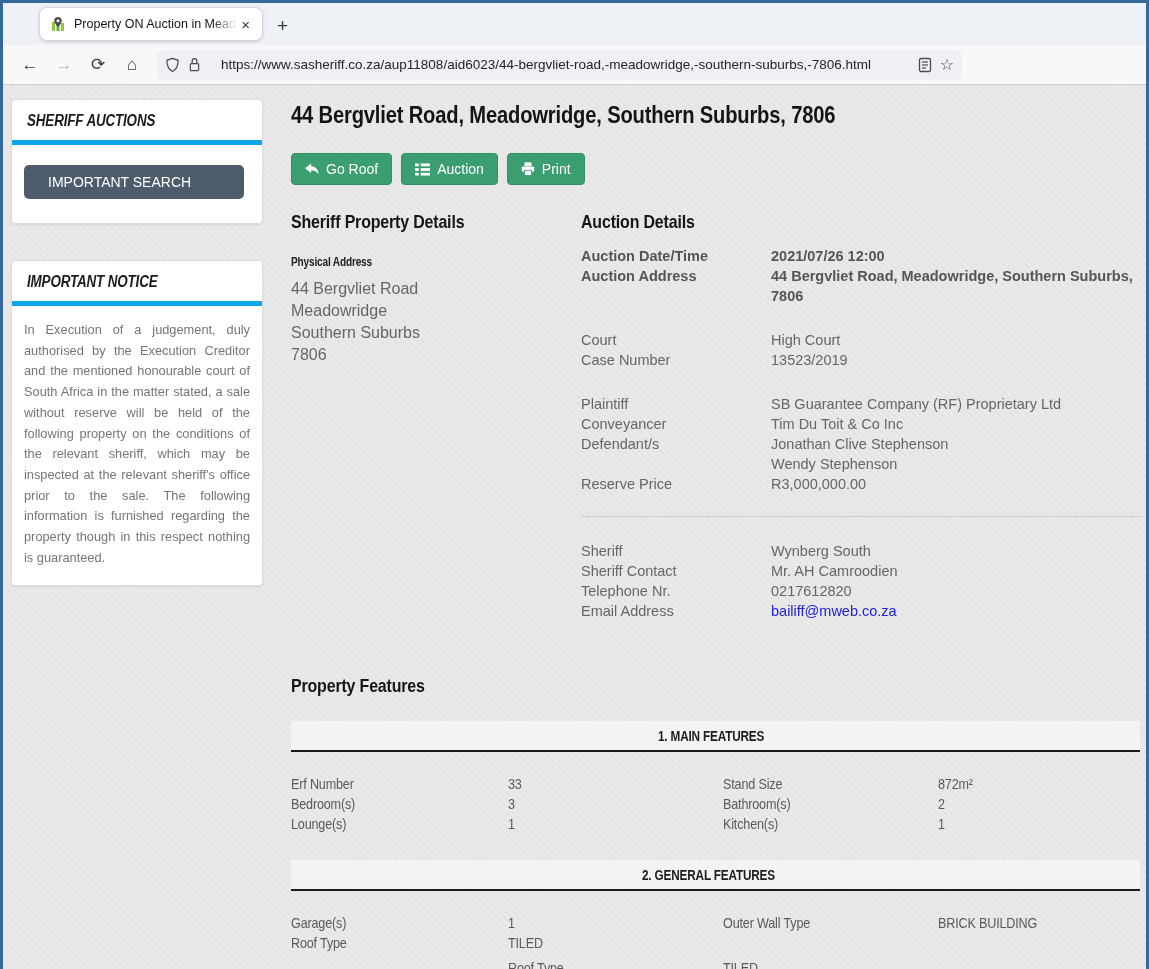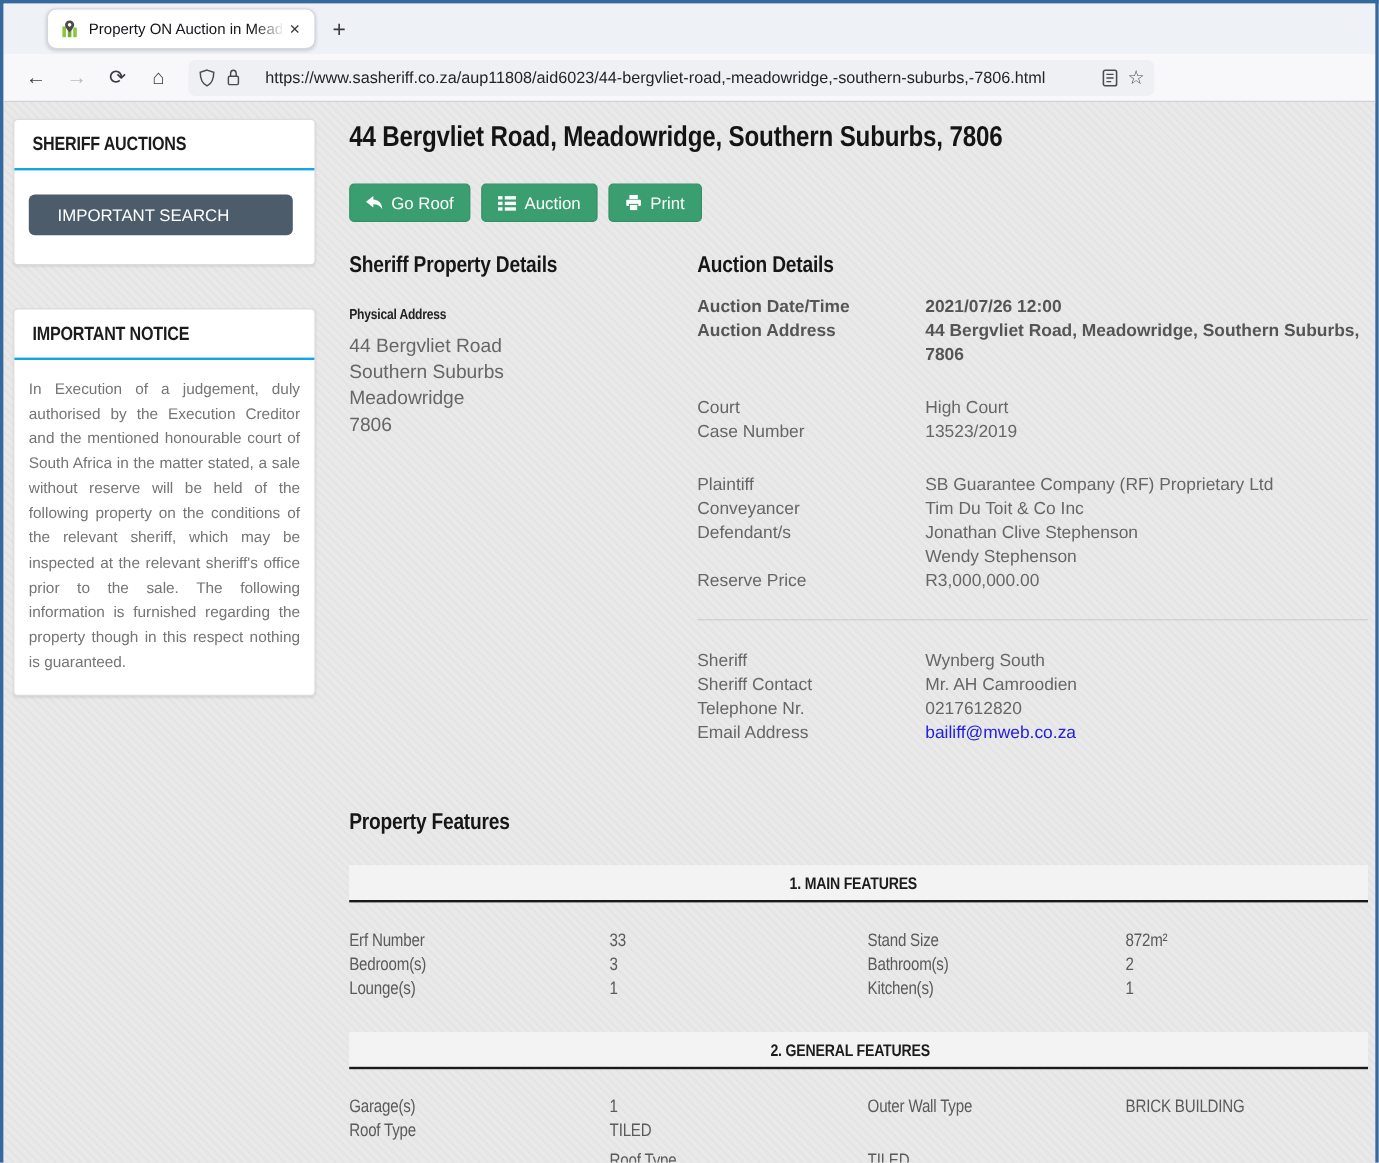--- a/index.html
+++ b/index.html
@@ -27,21 +27,21 @@
   
   .content { flex:1; display:flex; background:#e9e9e9;
     background-image:repeating-linear-gradient(45deg, rgba(0,0,0,0.018) 0 2px, transparent 2px 5px);
     padding:14px 0 0 8px; overflow:hidden; }
 
   .condensed { display:inline-block; transform:scaleX(0.84); transform-origin:0 50%; white-space:nowrap; letter-spacing:-0.2px; }
 
   
   .sidebar { width:252px; flex:0 0 auto; }
   .card { background:#ffffff; border:1px solid #dcdcdc; border-radius:4px; box-shadow:0 1px 2px rgba(0,0,0,0.08); margin-bottom:36px; }
-  .card-header { padding:12px 15px 10px; border-bottom:2px solid #0ea5e9; font-size:16px; font-weight:bold; color:#1c1c1c; }
+  .card-header { padding:12px 15px 10px; border-bottom:5px solid #0ea5e9; font-size:16px; font-weight:bold; color:#1c1c1c;font-style:italic; }
   .card-body { padding:14px 12px 16px; }
   .search-btn { display:block; width:calc(100% - 6px); margin:6px 3px 8px 0; background:#4d5c6a; color:#ffffff; border:none; border-radius:5px; font-family:"Liberation Sans",sans-serif; font-size:14px; text-align:left; padding:9px 0 9px 24px; cursor:pointer; }
   .notice-text { font-size:12.8px; color:#757575; line-height:1.62; text-align:justify; }
 
   
   .main { margin-left:28px; width:849px; }
   .page-title { font-size:24px; font-weight:bold; color:#141414; margin-top:2px; }
   .toolbar { margin-top:24px; display:flex; gap:9px; }
   .btn-green { background:#3a9e71; color:#ffffff; border:1px solid #339065; border-radius:4px; font-family:"Liberation Sans",sans-serif; font-size:14px; padding:7px 13px; display:flex; align-items:center; gap:7px; cursor:pointer; }
   .btn-green svg { display:block; }
@@ -161,22 +161,22 @@
         </button>
       </div>
 
       <div class="detail-cols">
 
         <div class="col-left">
           <div class="section-title"><span class="condensed">Sheriff Property Details</span></div>
           <div class="sub-title"><span class="condensed">Physical Address</span></div>
           <div class="addr-block">
             <div class="addr-line">44 Bergvliet Road</div>
+            <div class="addr-line">Meadowridge</div>
             <div class="addr-line">Southern Suburbs</div>
-            <div class="addr-line">Meadowridge</div>
             <div class="addr-line">7806</div>
           </div>
         </div>
 
         <div class="col-right">
           <div class="section-title"><span class="condensed">Auction Details</span></div>
 
           <div class="kv-group bold first">
             <div class="kv-label">Auction Date/Time</div>
             <div class="kv-value">2021/07/26 12:00</div>

